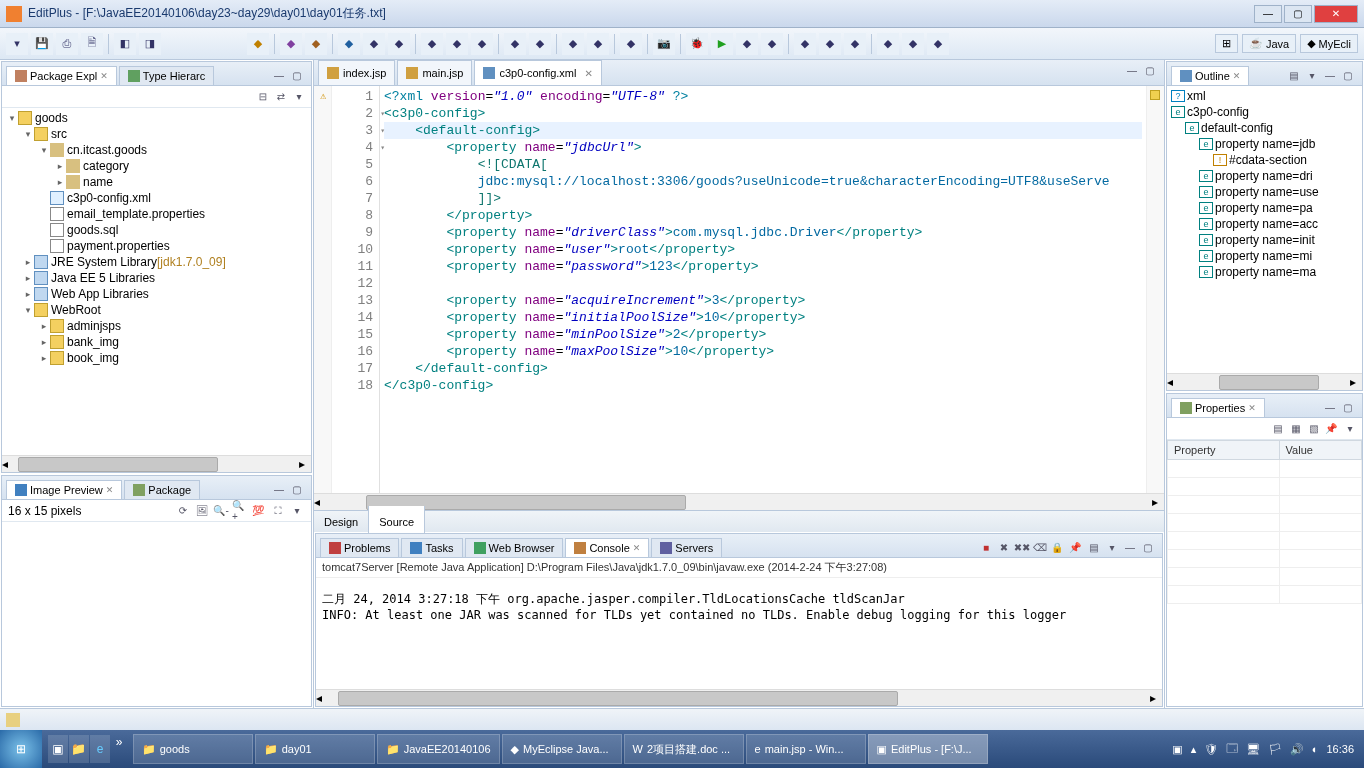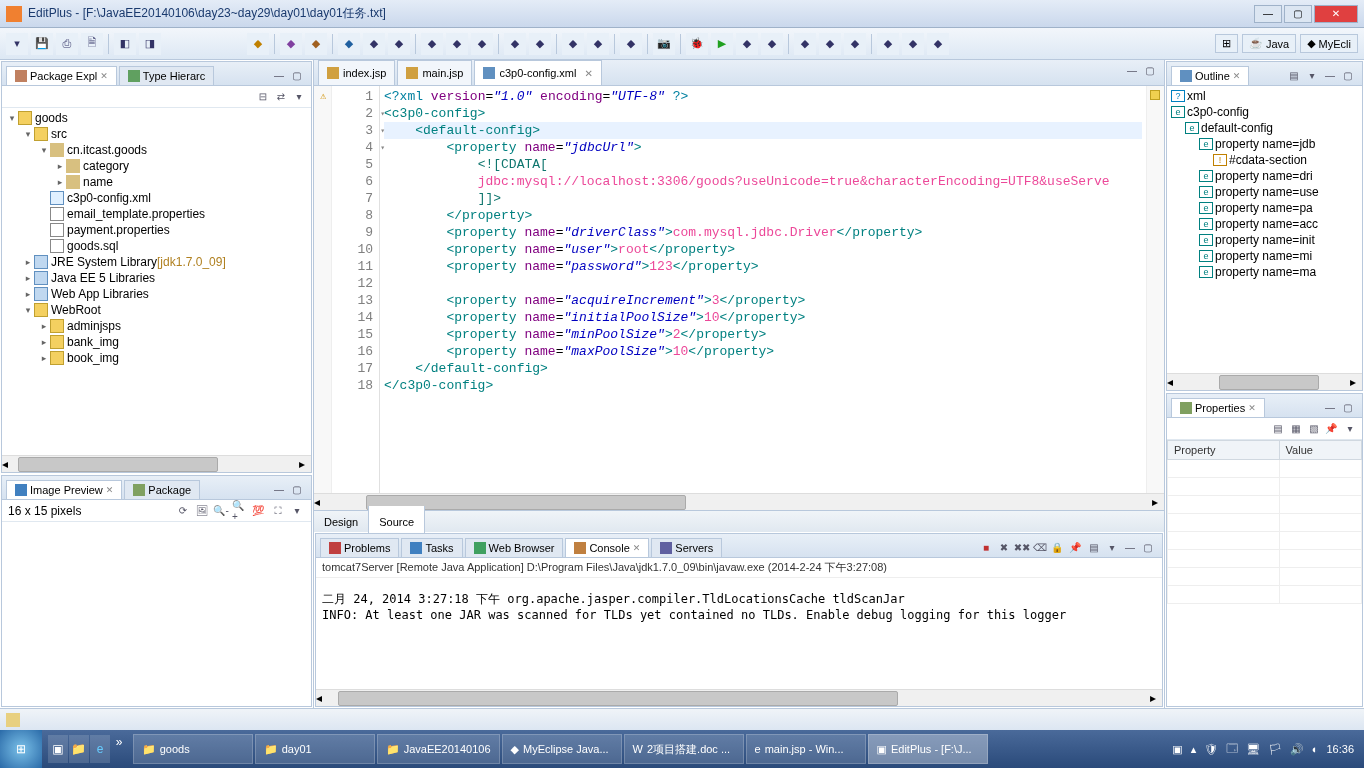--- a/index.html
+++ b/index.html
@@ -49,21 +49,21 @@
 .gutter .ln { height: 17px; position: relative; }
 .gutter .warn::before { content: "⚠"; position: absolute; left: -14px; color: #d09000; font-size: 10px; }
 .gutter .fold::after { content: "▾"; position: absolute; right: -12px; color: #888; font-size: 8px; }
 .code { flex: 1; padding: 2px 4px; line-height: 17px; white-space: pre; overflow: auto; }
 .code .line { height: 17px; }
 .code .hl { background: #e8f2ff; }
 .t-pi { color: #0080a0; }
 .t-tag { color: #008080; }
 .t-attr { color: #800080; }
 .t-str { color: #0000c0; font-style: italic; }
-.t-txt { color: #ec4899; }
+.t-txt { color: #0369a1; }
 .t-cd { color: #0f766e; }
 .editor-bottom-tabs { height: 22px; background: linear-gradient(#f0f4f8, #e0e8f0); border-top: 1px solid #b8c8dc; display: flex; align-items: center; }
 .ebot { padding: 10px 10px; border-right: 1px solid #b8c8dc; font-size: 11px; }
 .ebot.active { background: #fff; }
 .hscroll { height: 17px; background: #f0f0f0; border-top: 1px solid #ddd; display: flex; align-items: center; }
 .hscroll .thumb { height: 15px; background: #c8c8c8; border: 1px solid #aaa; border-radius: 2px; }
 .outline-tree { padding: 2px; font-size: 12px; }
 .ot-item { display: flex; align-items: center; padding: 1px 2px; white-space: nowrap; }
 .ot-ic { width: 14px; height: 12px; margin-right: 2px; font-size: 9px; color: #008080; }
 .props-table { width: 100%; border-collapse: collapse; font-size: 11px; padding-left: 16px; }
@@ -213,27 +213,27 @@
             <div class="tree-item">
               <span class="tree-ind" style="width:32px"></span>
               <span class="tree-tw">&nbsp;</span>
               <span class="tree-ic ic-file"></span>
               <span>email_template.properties</span>
             </div>
             <div class="tree-item">
               <span class="tree-ind" style="width:32px"></span>
               <span class="tree-tw">&nbsp;</span>
               <span class="tree-ic ic-file"></span>
-              <span>payment.properties</span>
+              <span>goods.sql</span>
             </div>
             <div class="tree-item">
               <span class="tree-ind" style="width:32px"></span>
               <span class="tree-tw">&nbsp;</span>
               <span class="tree-ic ic-file"></span>
-              <span>goods.sql</span>
+              <span>payment.properties</span>
             </div>
             <div class="tree-item">
               <span class="tree-ind" style="width:16px"></span>
               <span class="tree-tw">▸</span>
               <span class="tree-ic ic-lib"></span>
               <span>JRE System Library</span> 
               <span style="color:#b08020">[jdk1.7.0_09]</span>
             </div>
             <div class="tree-item">
               <span class="tree-ind" style="width:16px"></span>

